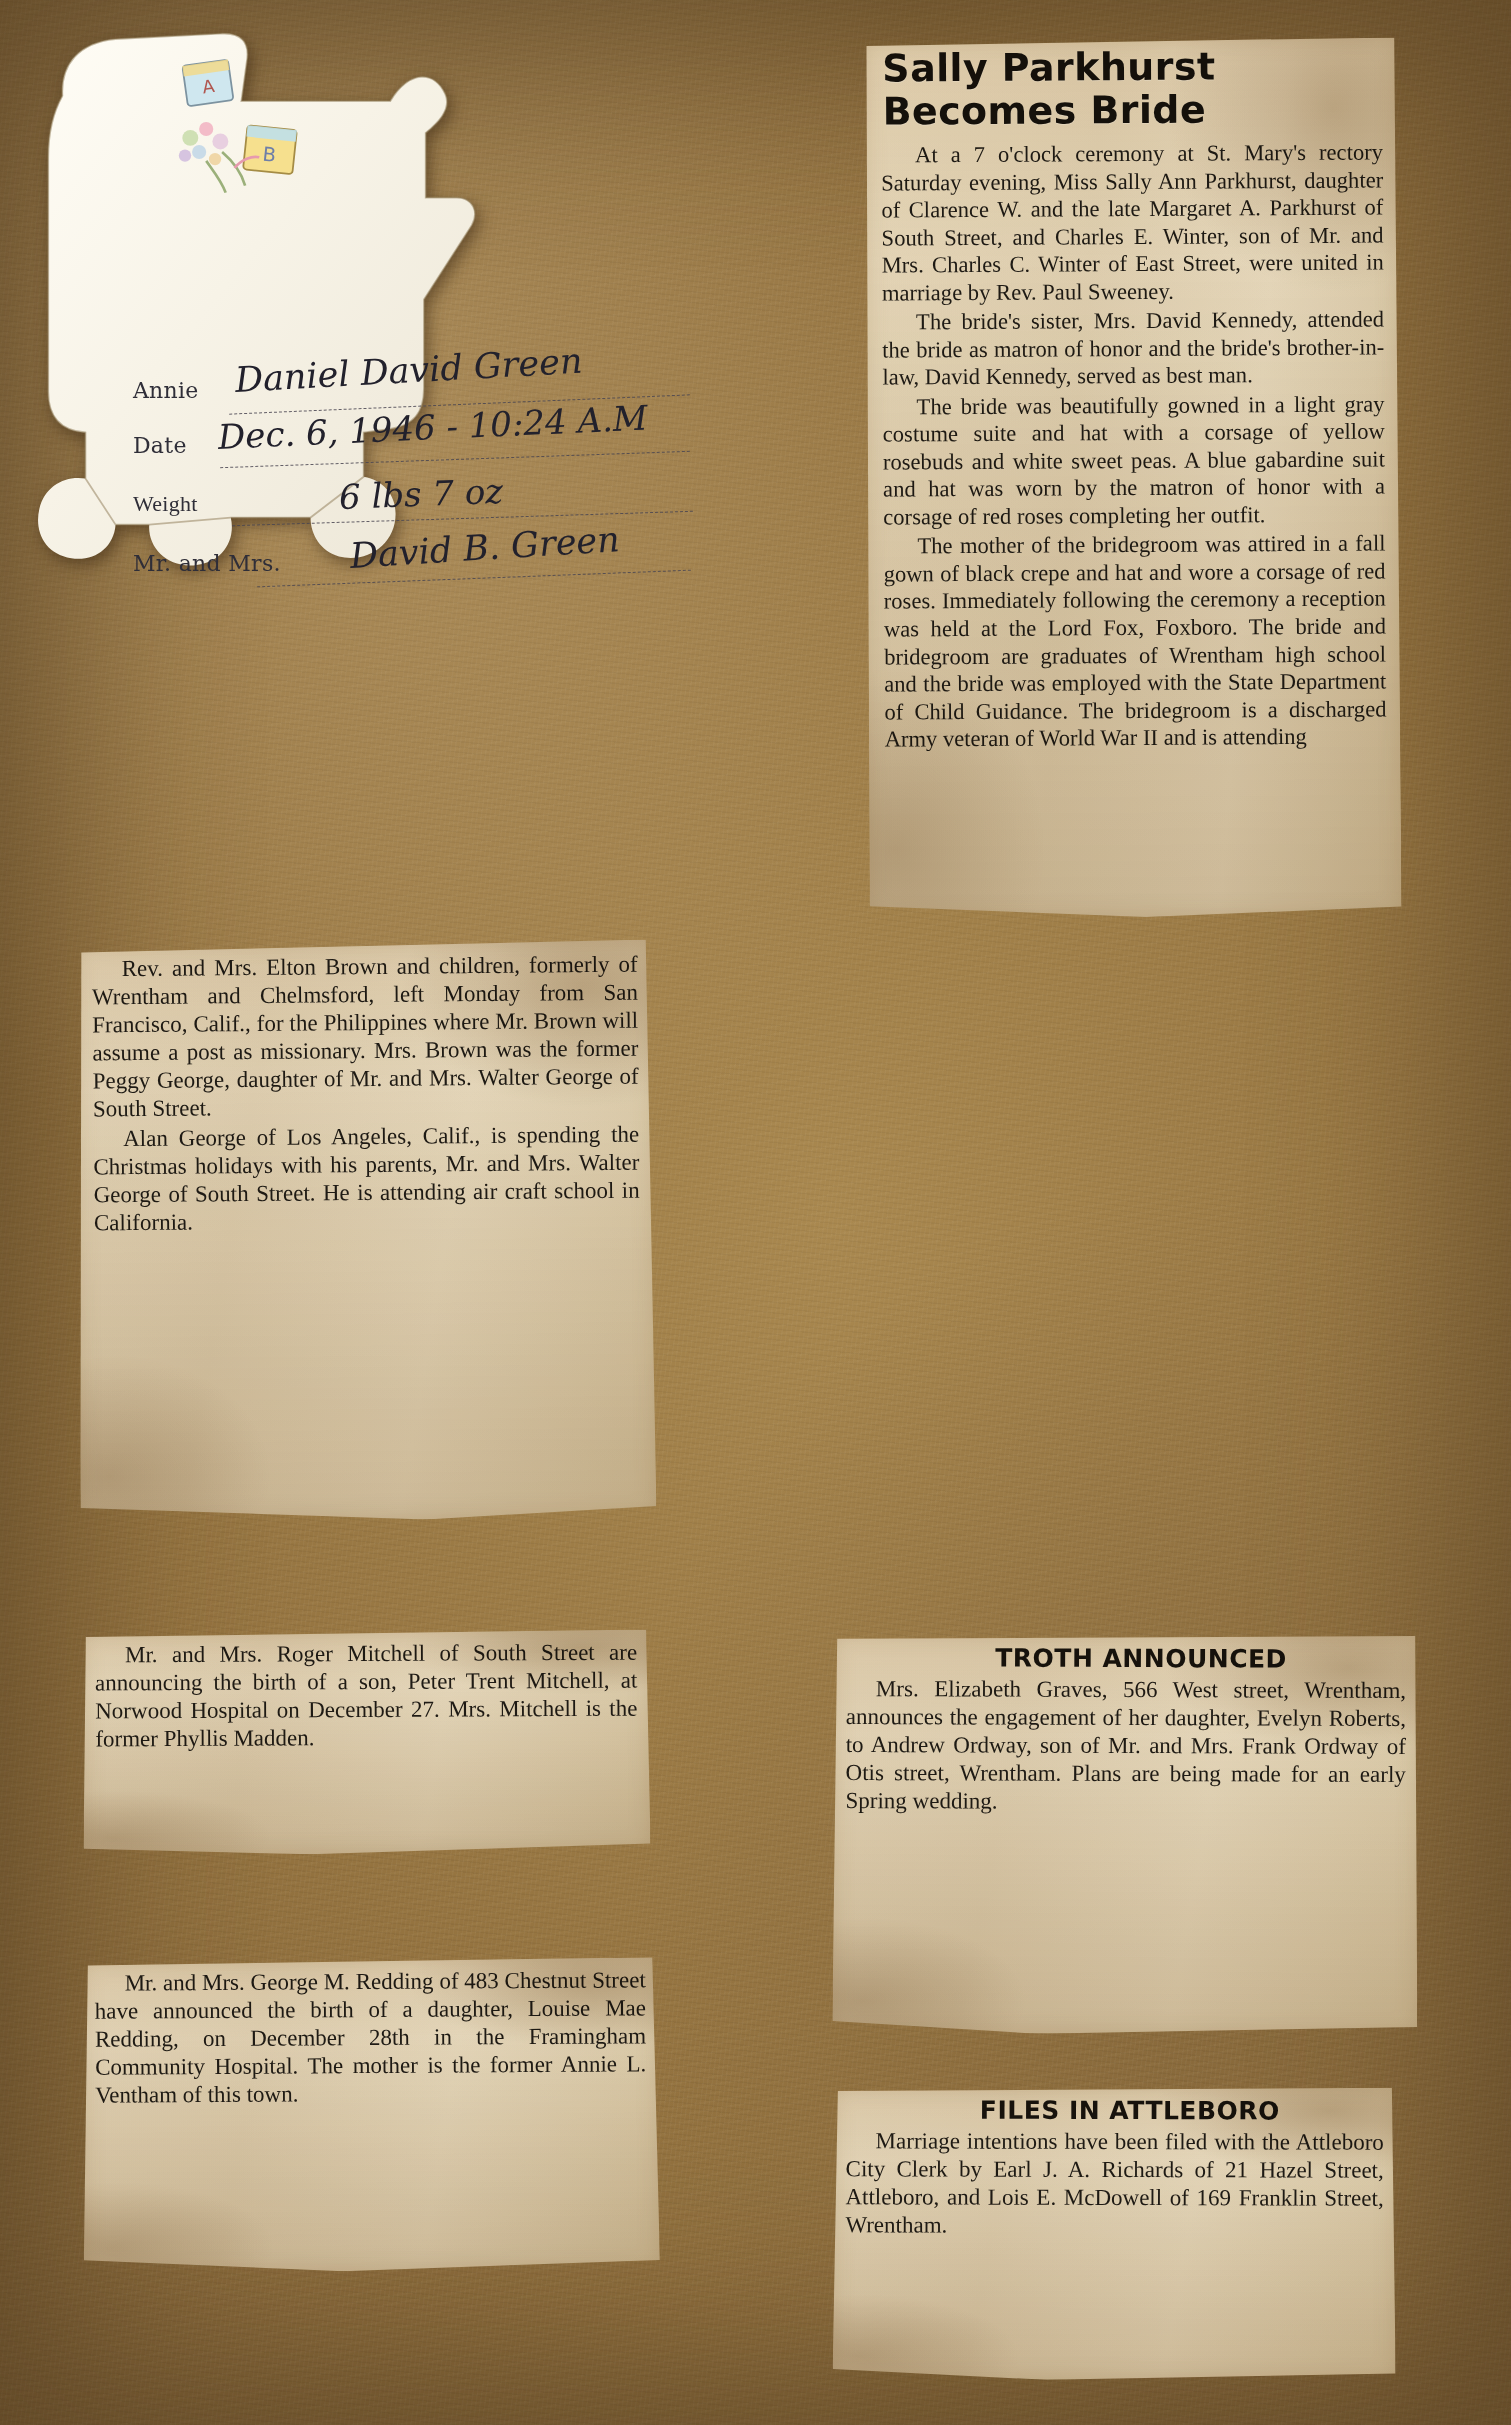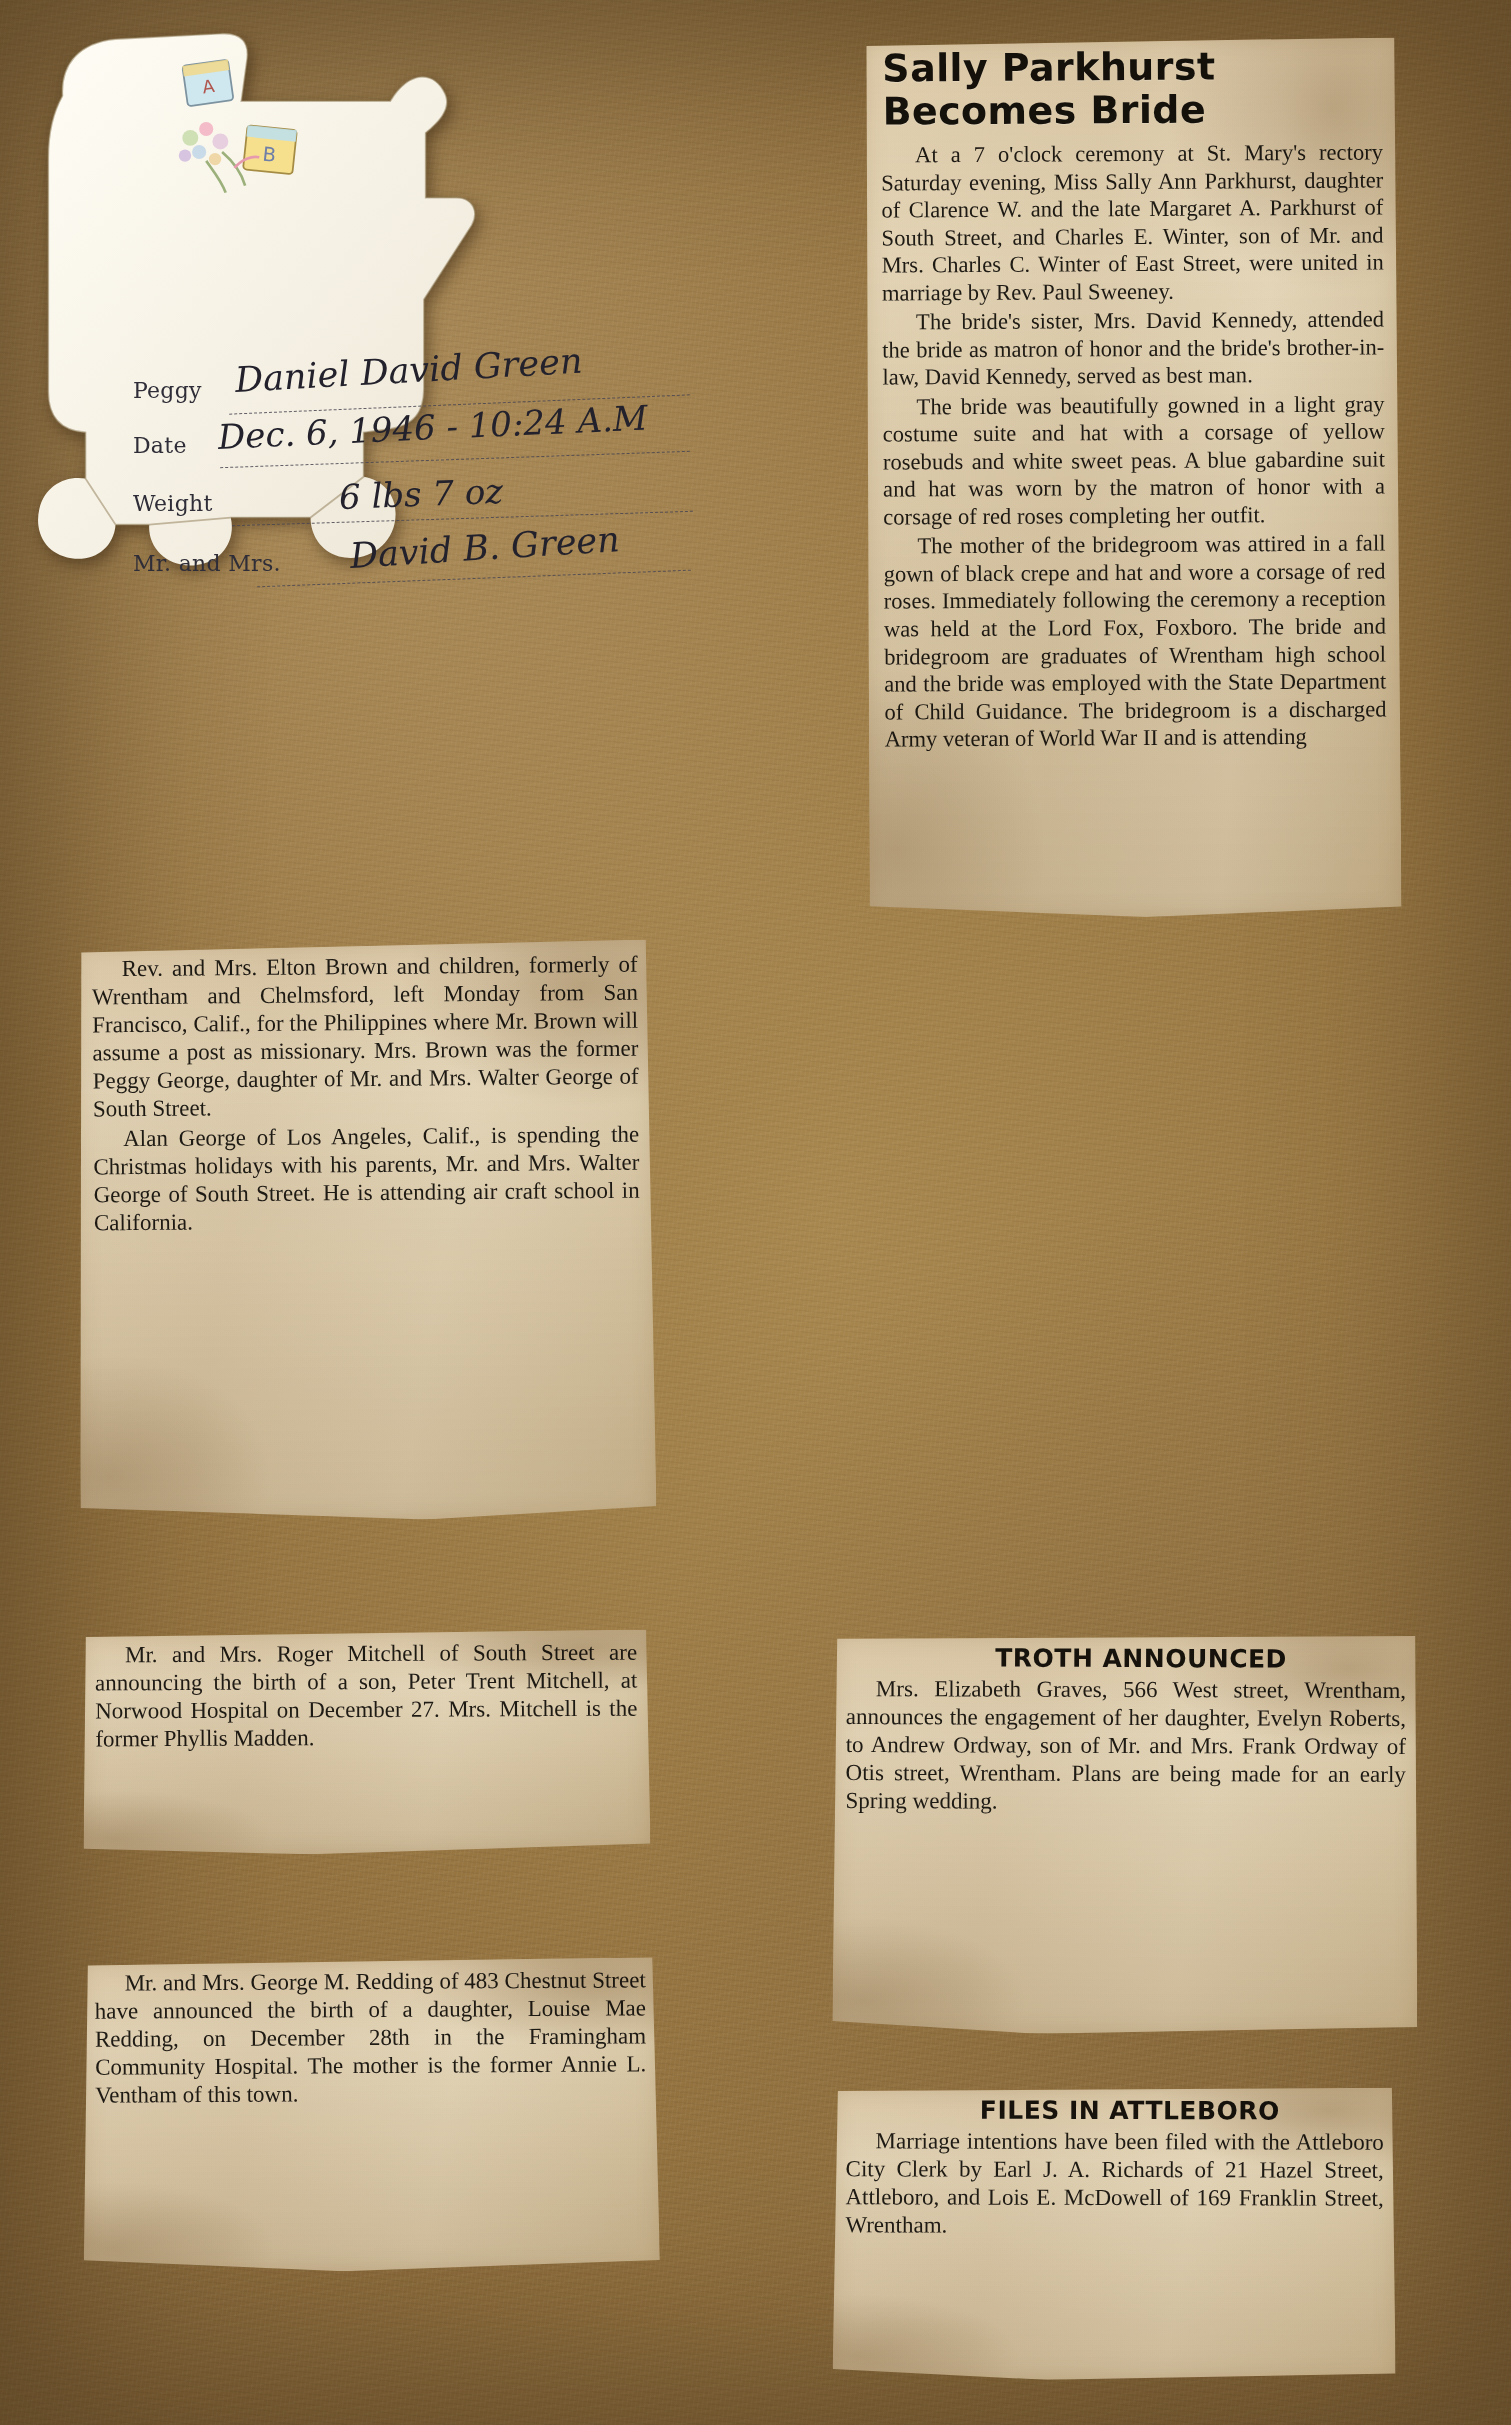--- a/index.html
+++ b/index.html
@@ -162,21 +162,21 @@
     white-space:nowrap;
     transform-origin:left center;
   }
   #hw-name    { left:226px; top:344px; font-size:35px; transform:rotate(-3.2deg); }
   #hw-date    { left:209px; top:401px; font-size:34px; transform:rotate(-2.6deg); }
   #hw-weight  { left:330px; top:461px; font-size:34px; transform:rotate(-2.2deg); }
   #hw-parents { left:341px; top:520px; font-size:35px; transform:rotate(-3.6deg); }
 
   #lbl-name    { left:124px; top:362px; }
   #lbl-date    { left:124px; top:417px; }
-  #lbl-weight  { left:124px; top:475px; }
+  #lbl-weight  { left:124px; top:475px;font-family:Liberation Serif, serif; }
   #lbl-parents { left:124px; top:535px;text-align:right; }
 
   #rule-1 { left:220px; top:388px; width:461px; transform:rotate(-2.4deg); }
   #rule-2 { left:211px; top:443px; width:470px; transform:rotate(-2.0deg); }
   #rule-3 { left:223px; top:502px; width:461px; transform:rotate(-1.8deg); }
   #rule-4 { left:248px; top:562px; width:434px; transform:rotate(-2.2deg); }
 
   
   #deco-blocks { position:absolute; left:151px; top:37px; width:195px; height:168px; }
 </style>
@@ -261,21 +261,21 @@
         <circle cx="44" cy="112" r="8" fill="#c9dbe8"></circle>
         <circle cx="62" cy="120" r="7" fill="#f0d7a8"></circle>
         <circle cx="28" cy="116" r="7" fill="#d6c4e0"></circle>
         <path d="M70 112 C 84 124, 92 136, 96 150" stroke="#9bb07a" stroke-width="3" fill="none"></path>
         <path d="M52 122 C 62 136, 70 146, 74 158" stroke="#9bb07a" stroke-width="3" fill="none"></path>
         <path d="M84 130 C 92 120, 104 116, 112 118" stroke="#e79aae" stroke-width="3" fill="none"></path>
       </g>
     </svg>
   </div>
 
-  <span class="lbl" id="lbl-name">Peggy</span>
+  <span class="lbl" id="lbl-name">Annie</span>
   <span class="lbl" id="lbl-date">Date</span>
   <span class="lbl" id="lbl-weight">Weight</span>
   <span class="lbl" id="lbl-parents">Mr. and Mrs.</span>
 
   <div class="rule" id="rule-1"></div>
   <div class="rule" id="rule-2"></div>
   <div class="rule" id="rule-3"></div>
   <div class="rule" id="rule-4"></div>
 
   <span class="script" id="hw-name">Daniel David Green</span>

